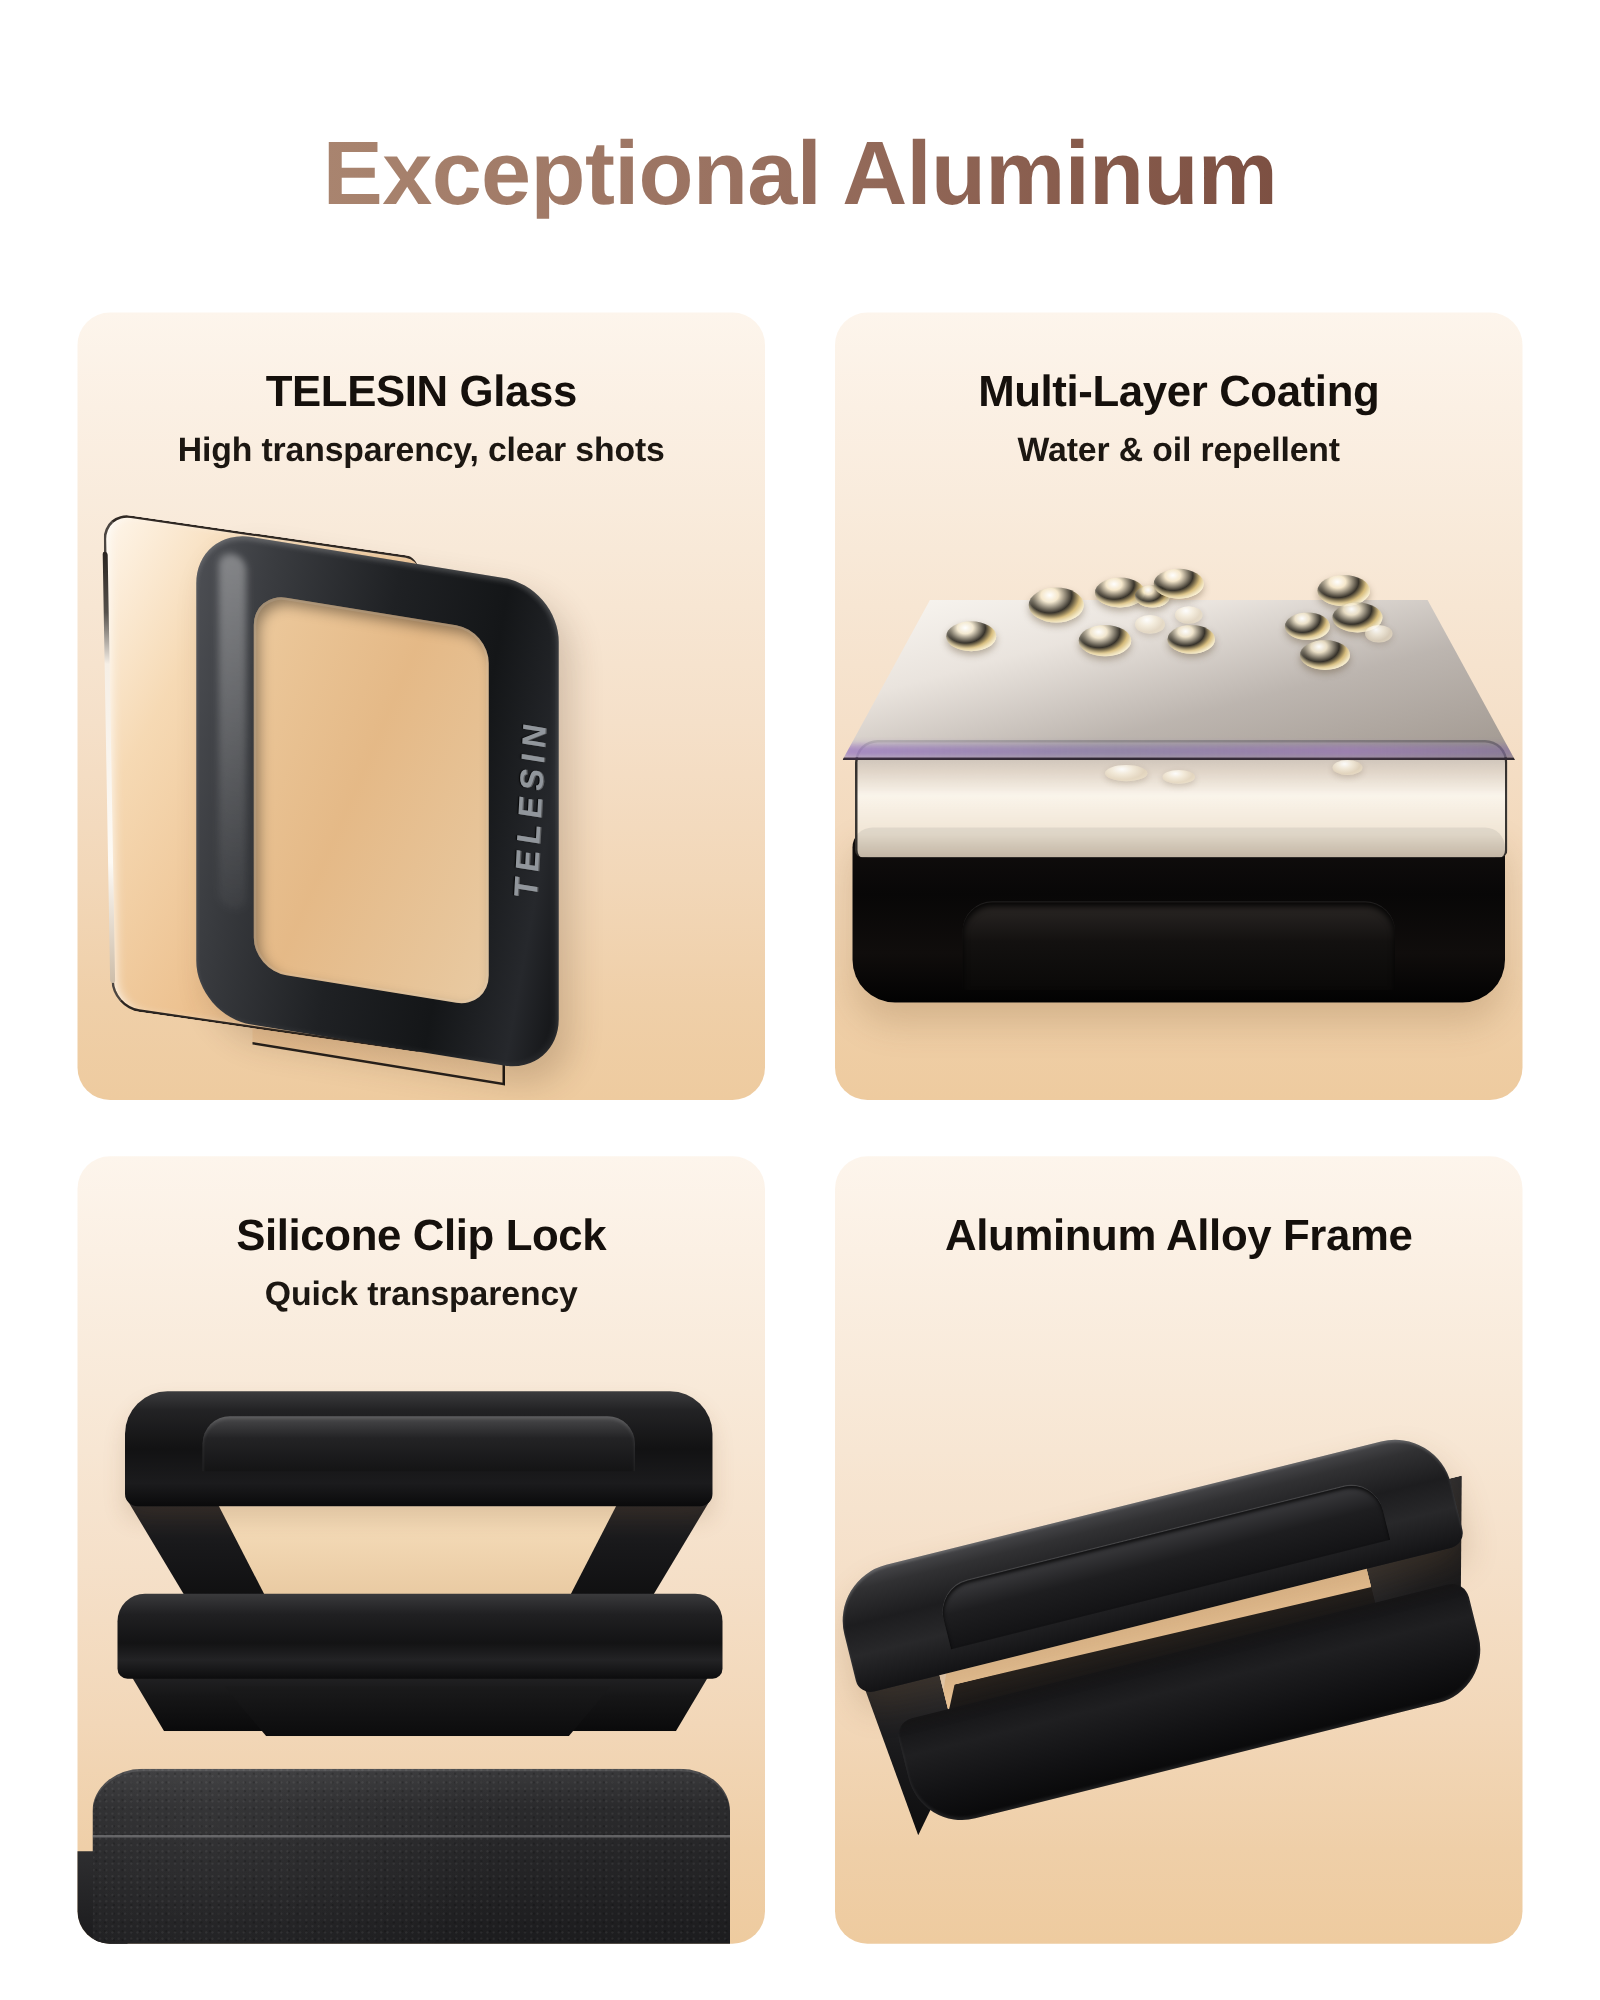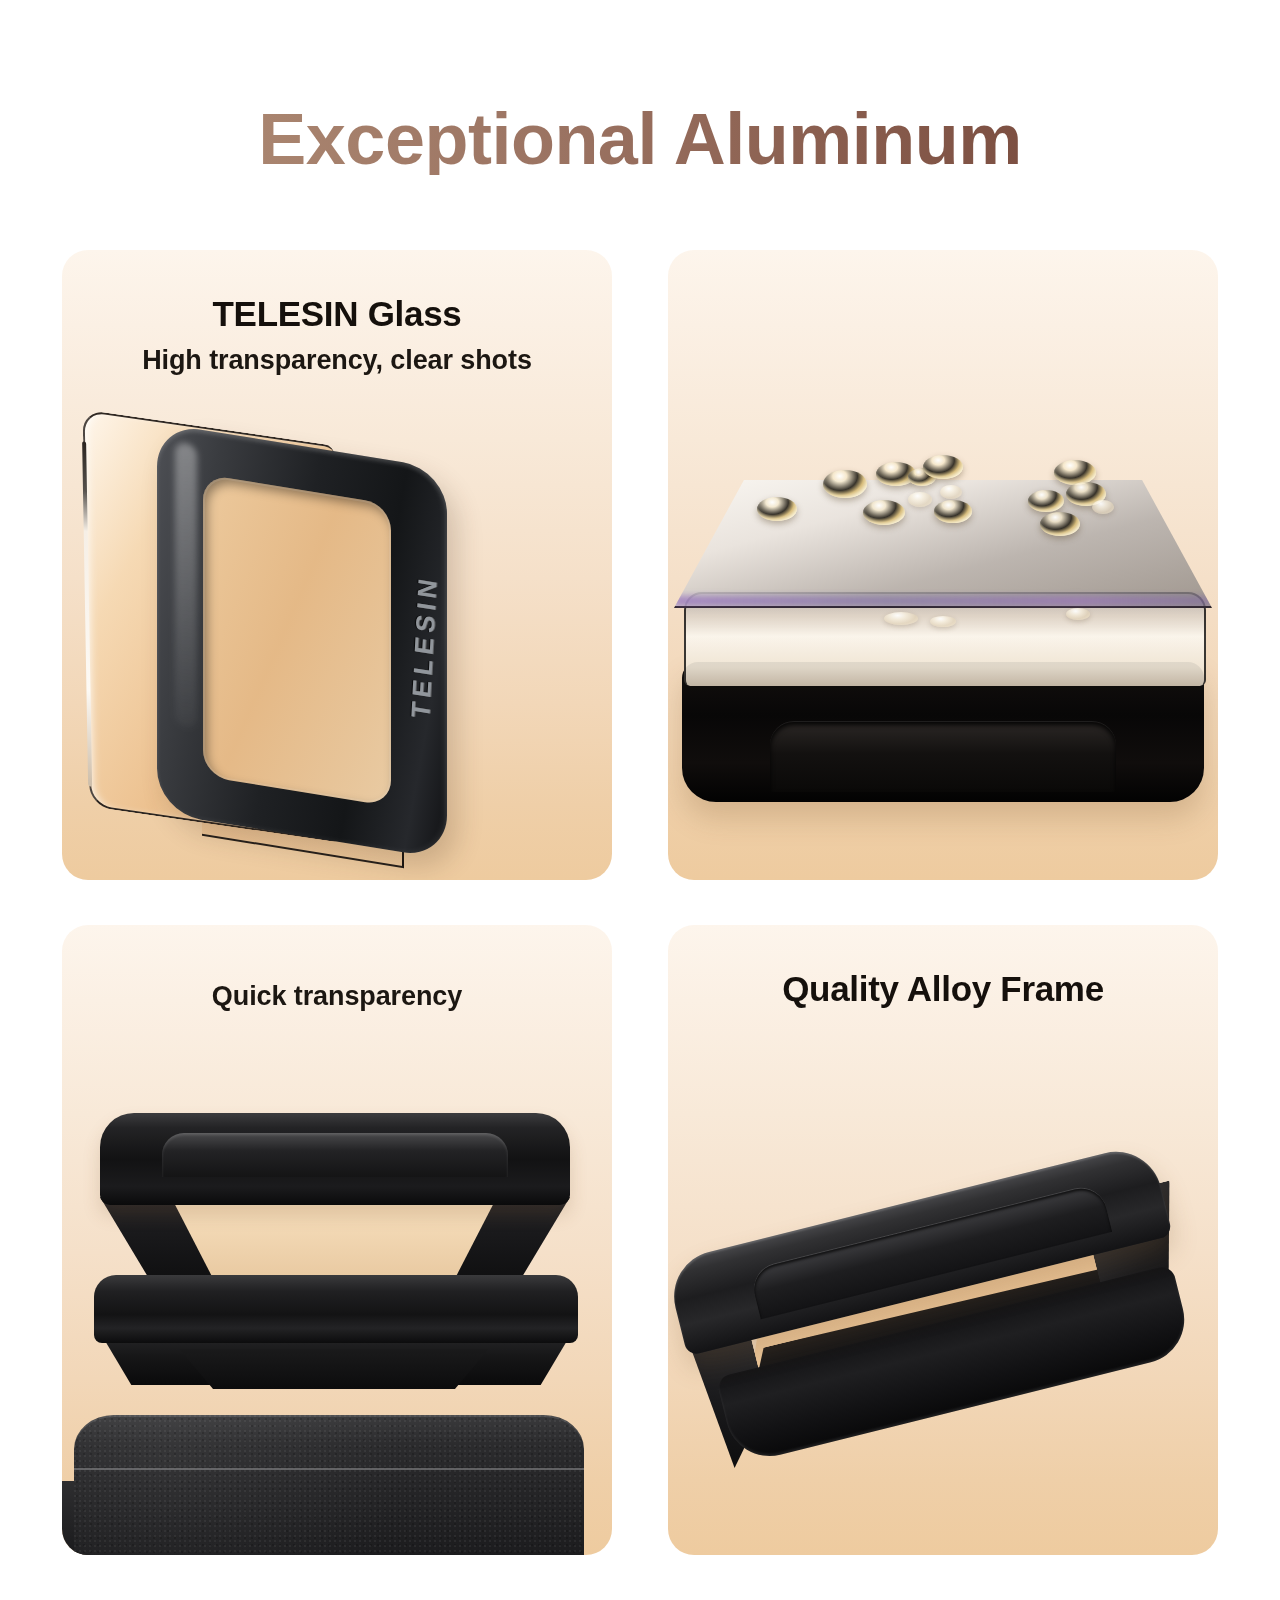--- a/index.html
+++ b/index.html
@@ -448,20 +448,24 @@
       </div>
       <div class="c1-frame">
         <div class="c1-frame-window"></div>
         <div class="c1-frame-glint"></div>
         <div class="c1-brand">TELESIN</div>
       </div>
     </div>
   </div>
 
   <div class="feature-card">
+    <div class="card-head">
+      <div class="card-title">Multi-Layer Coating</div>
+      <div class="card-sub">Water &amp; oil repellent</div>
+    </div>
     <div class="card-art">
       <div class="c2-body">
         <div class="c2-groove"></div>
       </div>
       <div class="c2-innerglass"></div>
       <div class="c2-glass">
         <div class="c2-glass-shine"></div>
       </div>
 
       <div class="drop" style="left:89px;  top:247px; width:40px; height:24px;"></div>
@@ -479,40 +483,41 @@
       <div class="drop" style="left:372px; top:262px; width:40px; height:24px;"></div>
       <div class="drop pale" style="left:424px; top:250px; width:22px; height:14px;"></div>
       <div class="drop pale" style="left:216px; top:362px; width:34px; height:13px;"></div>
       <div class="drop pale" style="left:262px; top:366px; width:26px; height:11px;"></div>
       <div class="drop pale" style="left:398px; top:358px; width:24px; height:12px;"></div>
     </div>
   </div>
 
   <div class="feature-card">
     <div class="card-head">
+      <div class="card-title">Silicone Clip Lock</div>
       <div class="card-sub">Quick transparency</div>
     </div>
     <div class="card-art">
       <div class="c3-top-walls"></div>
       <div class="c3-top-window"></div>
       <div class="c3-top-frame"></div>
       <div class="c3-bot-frame2"></div>
       <div class="c3-bot-window"></div>
       <div class="c3-bot-frame"></div>
       <div class="c3-camera-left"></div>
       <div class="c3-camera">
         <div class="c3-camera-texture"></div>
         <div class="c3-camera-seam"></div>
       </div>
     </div>
   </div>
 
   <div class="feature-card">
     <div class="card-head">
-      <div class="card-title">Quality Alloy Frame</div>
+      <div class="card-title">Aluminum Alloy Frame</div>
     </div>
     <div class="card-art">
       <div class="c4-frame-wrap">
         <div class="c4-frame-hole"></div>
         <div class="c4-frame-inner-shade"></div>
         <div class="c4-frame-side-l"></div>
         <div class="c4-frame-side-r"></div>
         <div class="c4-frame-bottom"></div>
         <div class="c4-frame-top"></div>
       </div>

